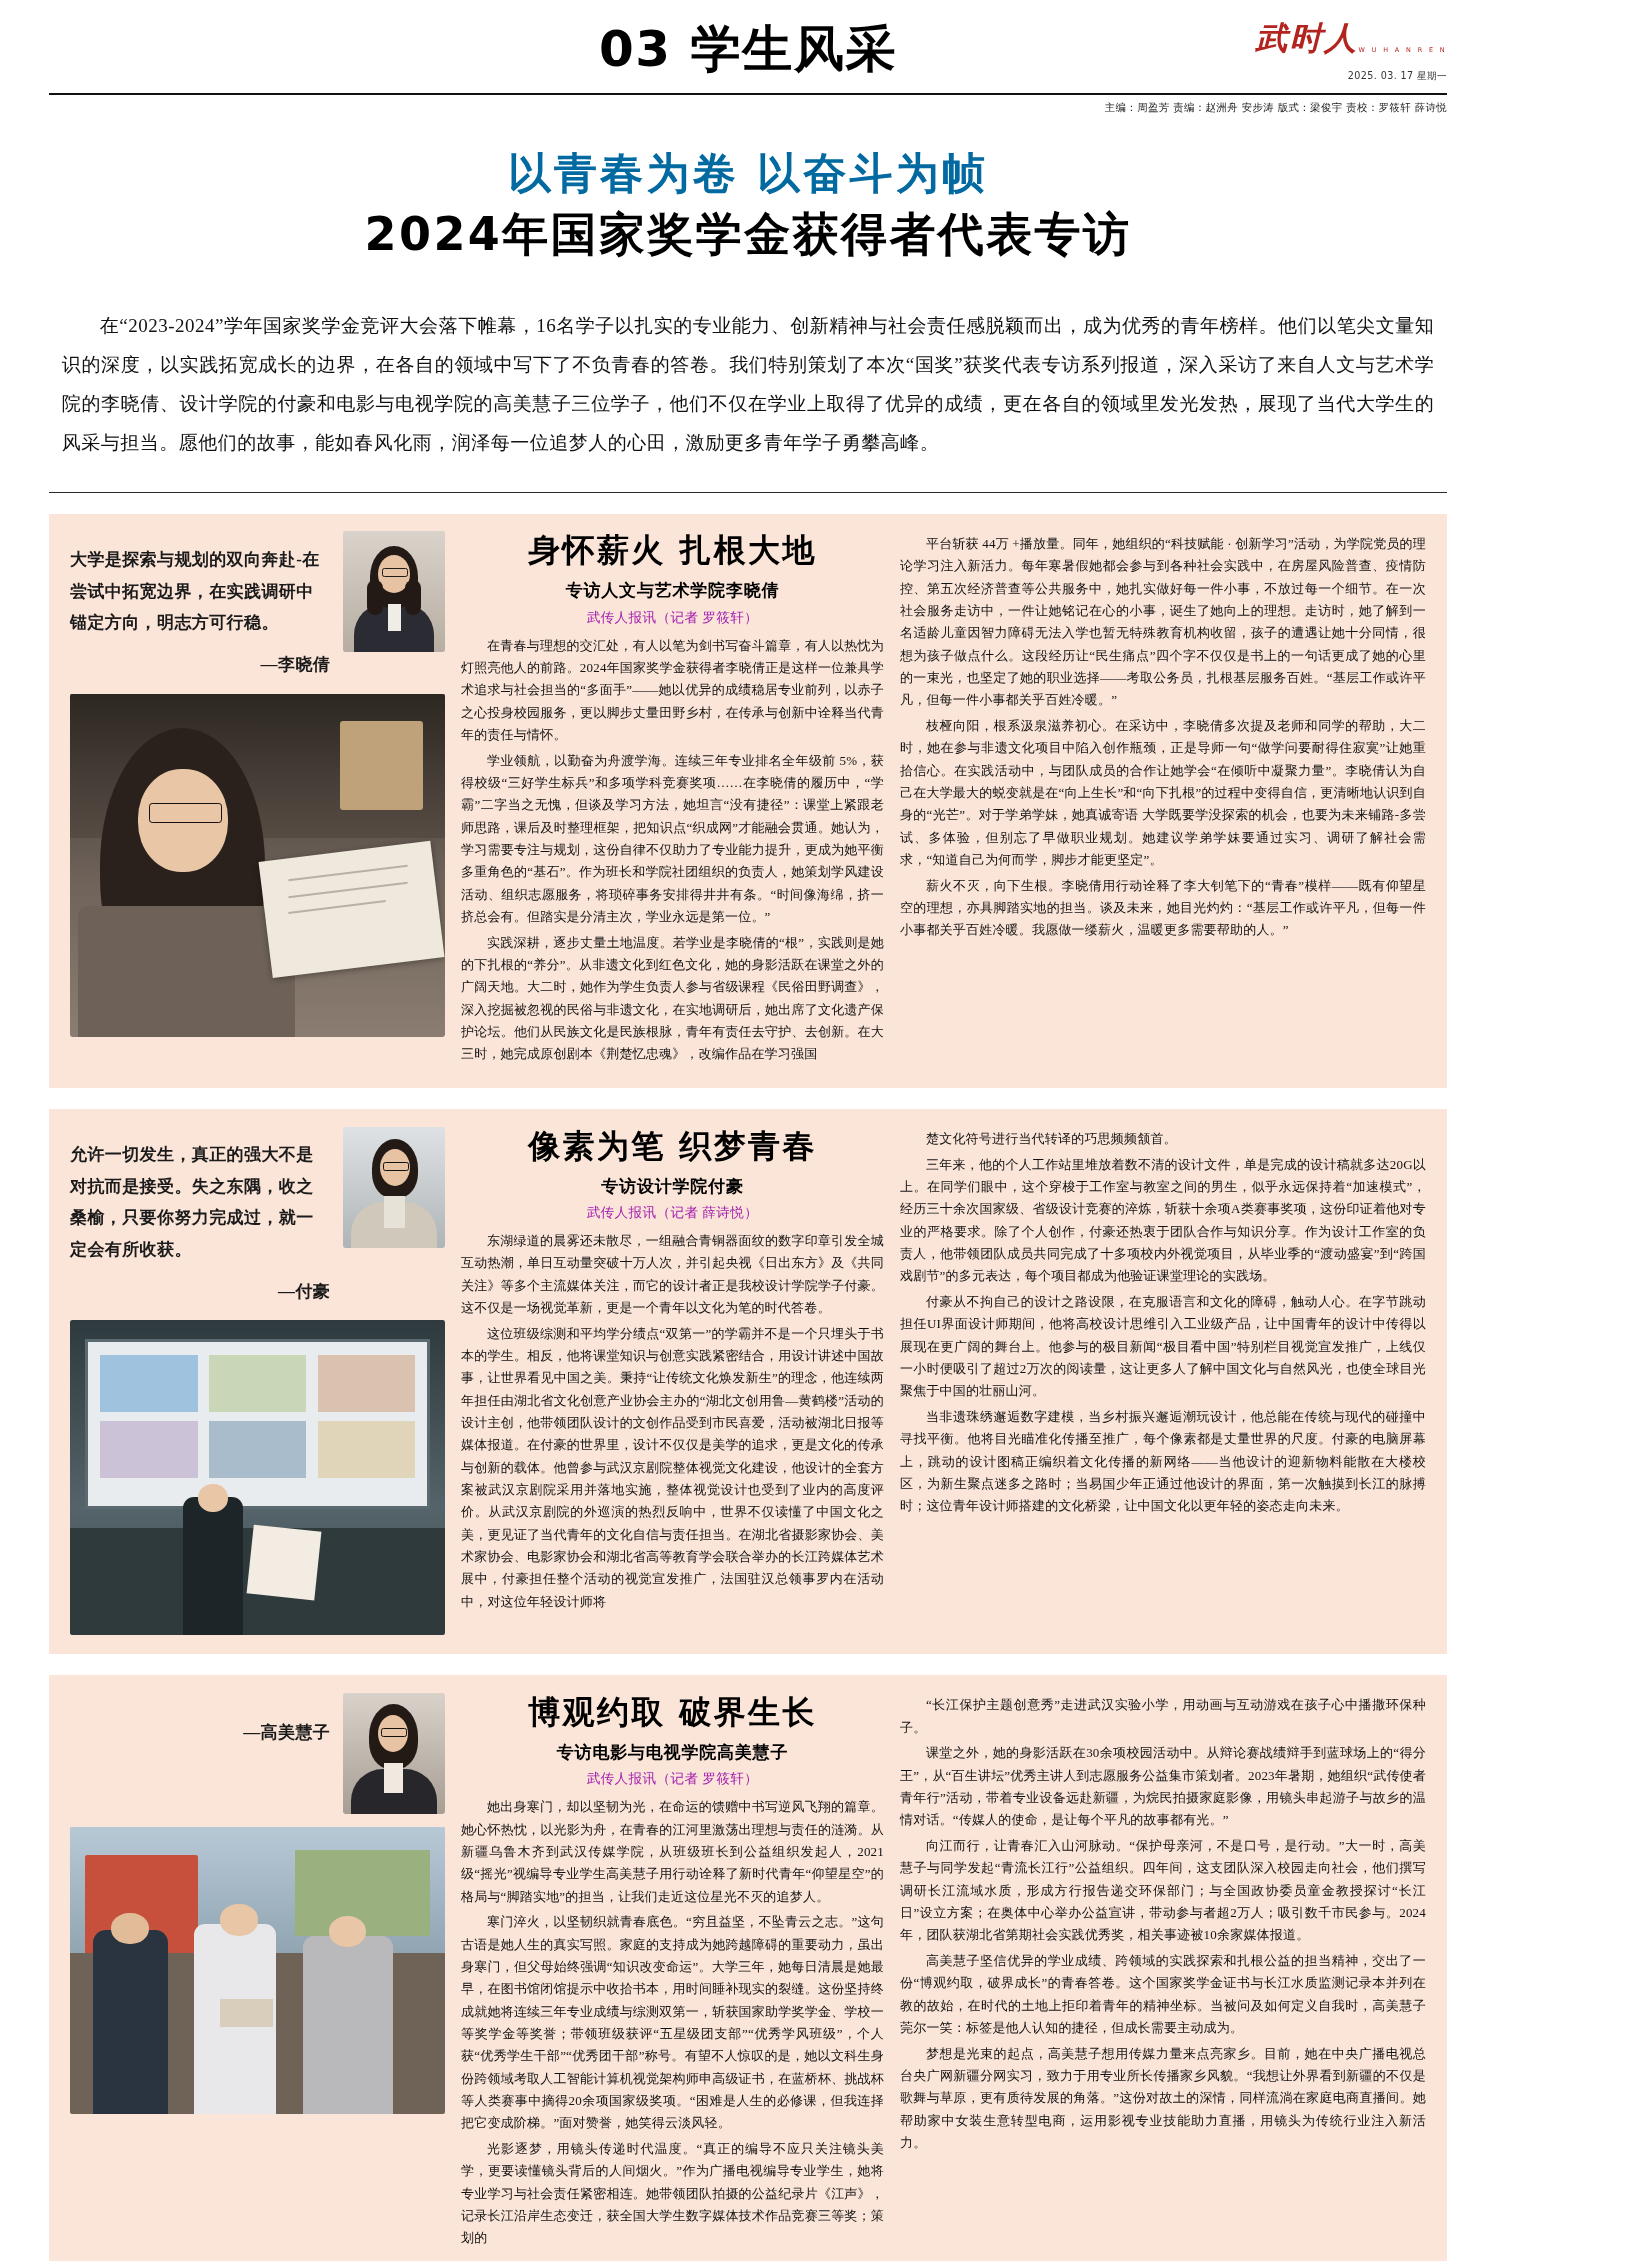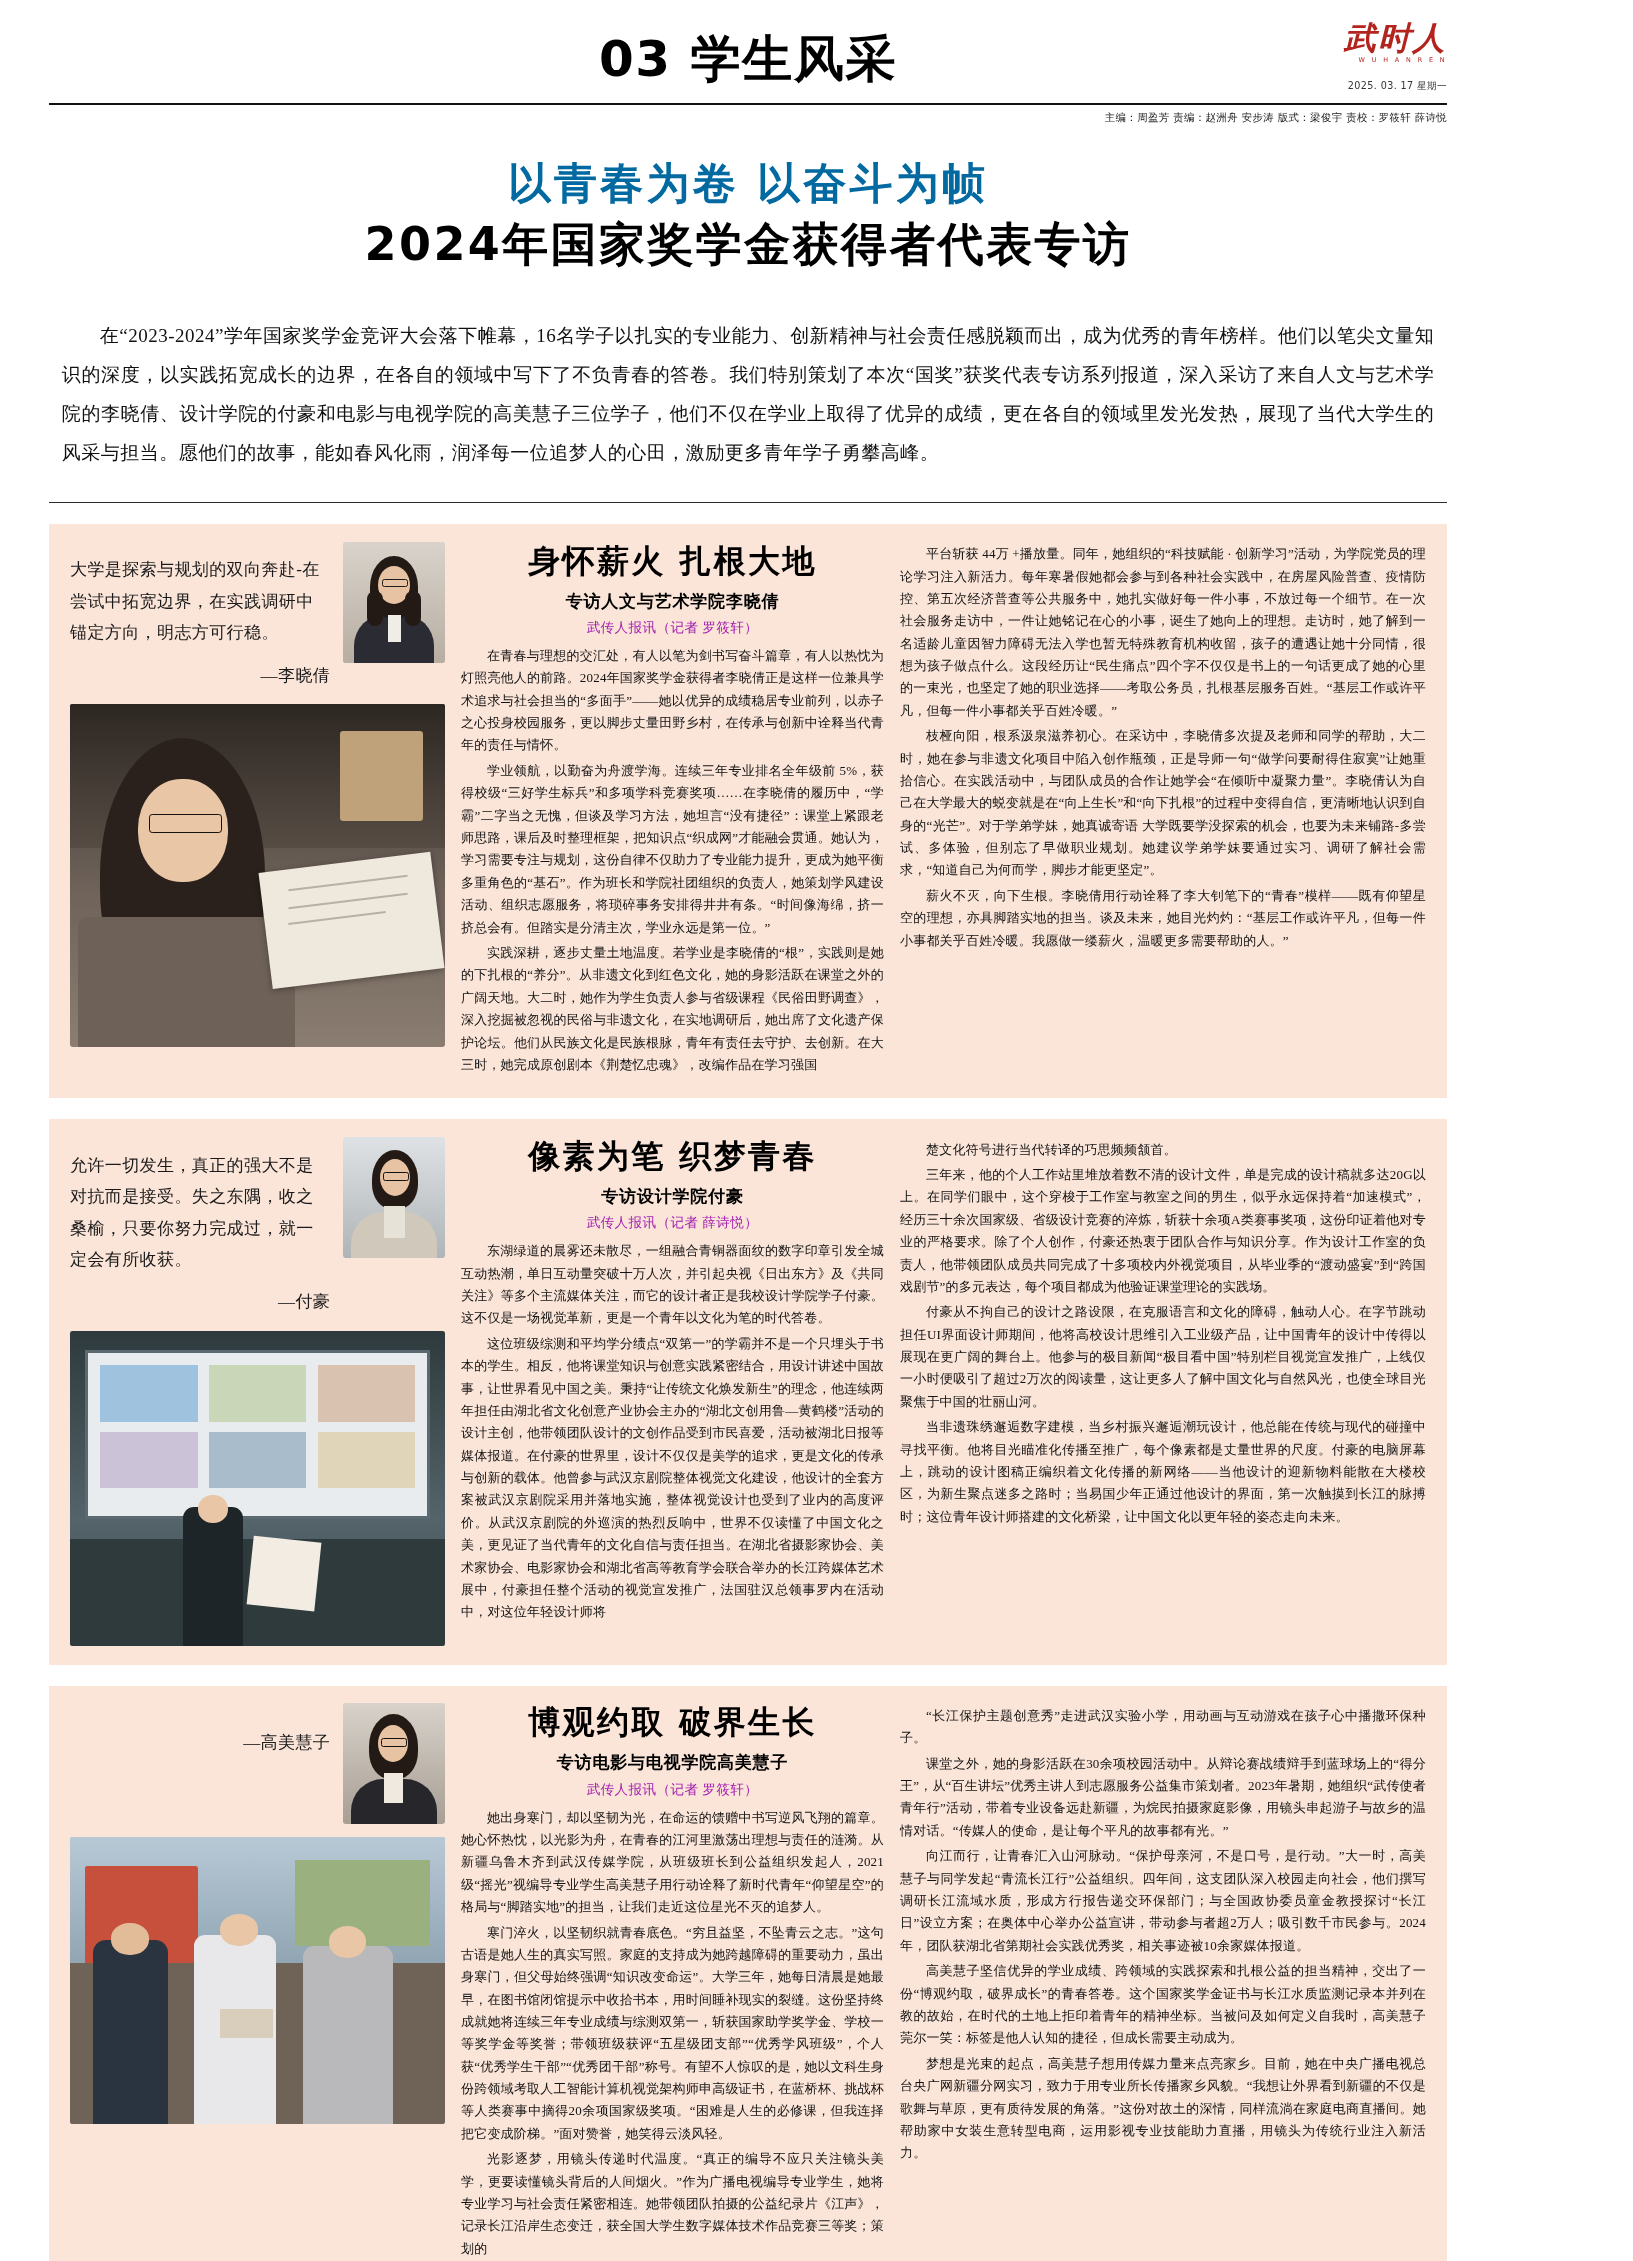--- a/index.html
+++ b/index.html
@@ -49,21 +49,21 @@
   .masthead-left {
     width: 479px;
     height: 64px;
   }
   .masthead-right {
     text-align: right;
     padding-bottom: 3.2px;
   }
   .logo-wrap {
     display: flex;
-    flex-direction: column;
+    flex-direction: row;
     align-items: flex-end;
     margin-bottom: 16px;
   }
   .logo-mark {
     font-family: "DejaVu Serif", serif;
     font-size: 32px;
     font-weight: bold;
     color: #b3241f;
     letter-spacing: 2.4px;
     line-height: 1;
@@ -152,20 +152,21 @@
     gap: 12.8px;
     align-items: flex-start;
   }
   .quote-text {
     flex: 1;
     font-size: 17px;
     line-height: 1.85;
     color: #1a1a1a;
     letter-spacing: 0.4px;
     padding-top: 12.8px;
+    font-weight: bold;
   }
   .quote-attrib {
     display: block;
     text-align: right;
     margin-top: 11px;
     font-size: 17px;
   }
   .portrait {
     width: 102px;
     height: 121px;

